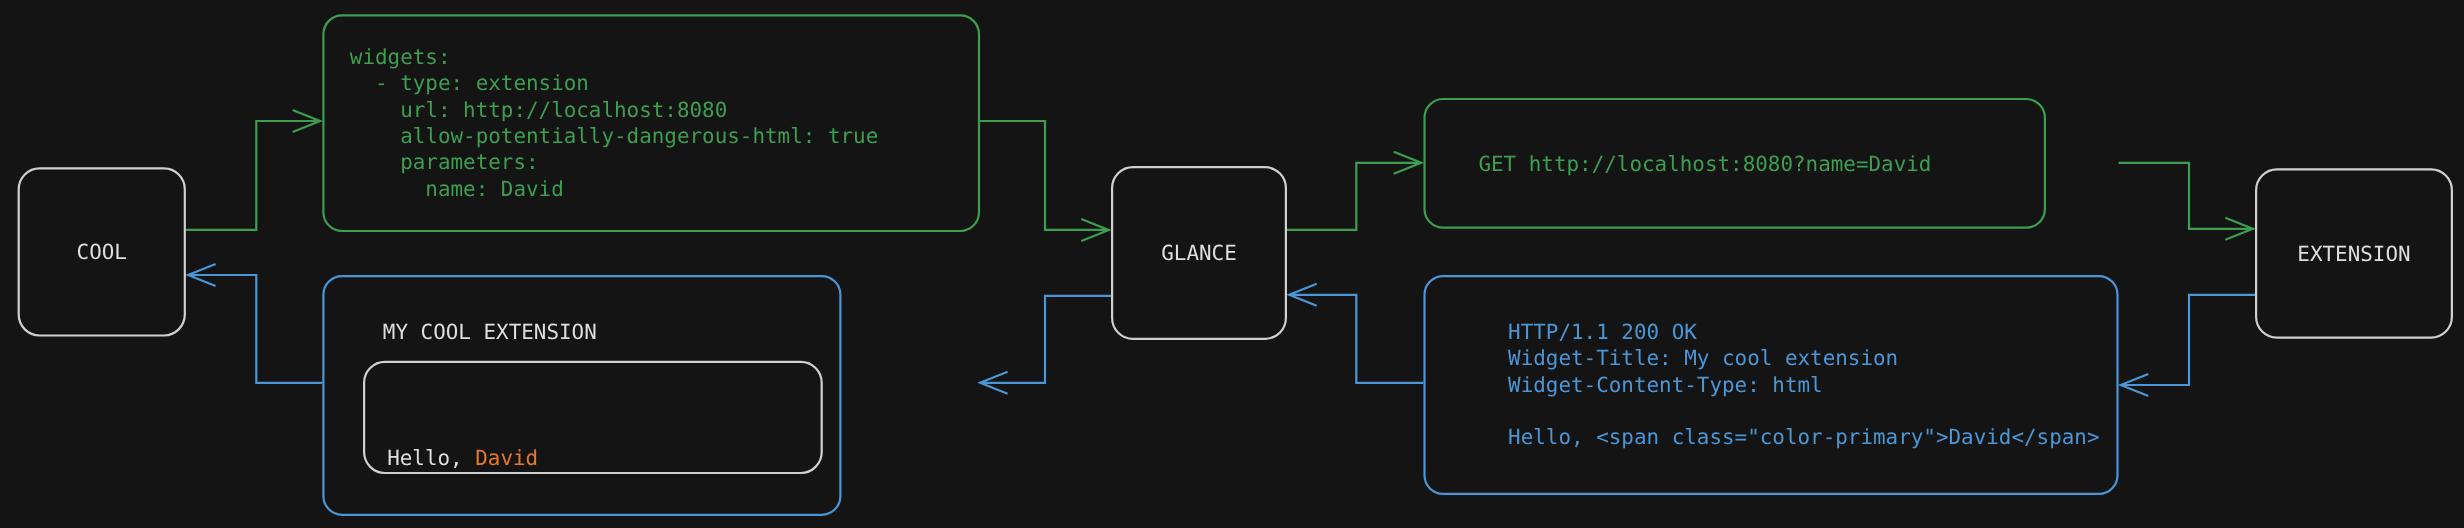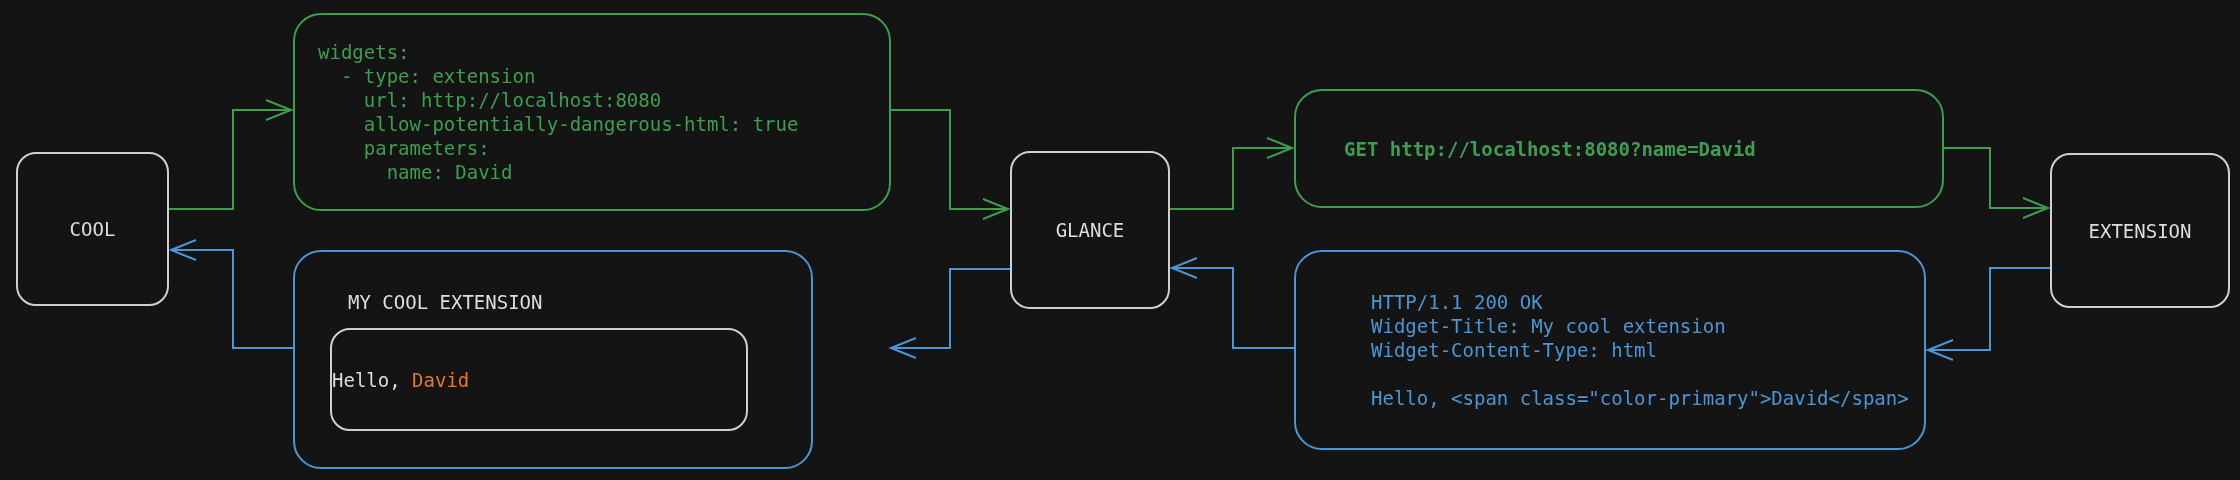--- a/index.html
+++ b/index.html
@@ -24,54 +24,55 @@
     box-sizing:border-box;
     background:var(--background,#141414);
   }
   #node-user      { left:16px;   top:152px; width:153px; height:154px; }
   #node-glance    { left:1010px; top:151px; width:160px; height:158px; }
   #node-extension { left:2050px; top:153px; width:180px; height:155px; }
 
   .msgbox {
     position:absolute;
     border:2px solid;
-    border-radius:28px;
+    border-radius:18px;
     box-sizing:border-box;
     display:flex; align-items:center;
     background:var(--background,#141414);
   }
   .msgbox.green { border-color:var(--green,#3d9e50); color:var(--green,#3d9e50); }
   .msgbox.blue  { border-color:var(--blue,#4a96d6);  color:var(--blue,#4a96d6); }
 
   .msgbox pre {
     margin:0;
     font-family:inherit;
     font-size:19px; line-height:24px;
     white-space:pre;
   }
   #config-box   { left:293px;  top:13px;  width:598px; height:198px; }
   #config-box pre   { padding-left:23px; }
-  #request-box  { left:1294px; top:89px;  width:650px; height:119px;font-weight:bold; }
+  #request-box  { left:1294px; top:89px;  width:566px; height:119px; }
   #request-box pre  { padding-left:48px; }
   #response-box { left:1294px; top:250px; width:632px; height:200px; }
   #response-box pre { padding-left:75px; }
 
-  #widget-box   { left:293px;  top:250px; width:520px; height:219px; display:block; }
+  #widget-box   { left:293px;  top:250px; width:472px; height:219px; display:block; }
   .widget-title {
     position:absolute; left:53px; top:38px;
     font-size:19px; line-height:24px;
     color:var(--text,#dcdcdc);
   }
   .hello-box {
     position:absolute; left:35px; top:76px;
     width:418px; height:103px;
     border:2px solid var(--node_border,#c9c9c9);
     border-radius:20px;
     box-sizing:border-box;
-    display:flex; align-items:center;
+    display:flex; align-items:flex-end;
+    padding-left:20px;
     font-size:19px; line-height:24px;
     color:var(--text,#d8d8d8);
   }
   .orange { color:var(--orange,#e6782d); }
 </style>
 </head>
 <body>
 
 <div class="stage">
 

